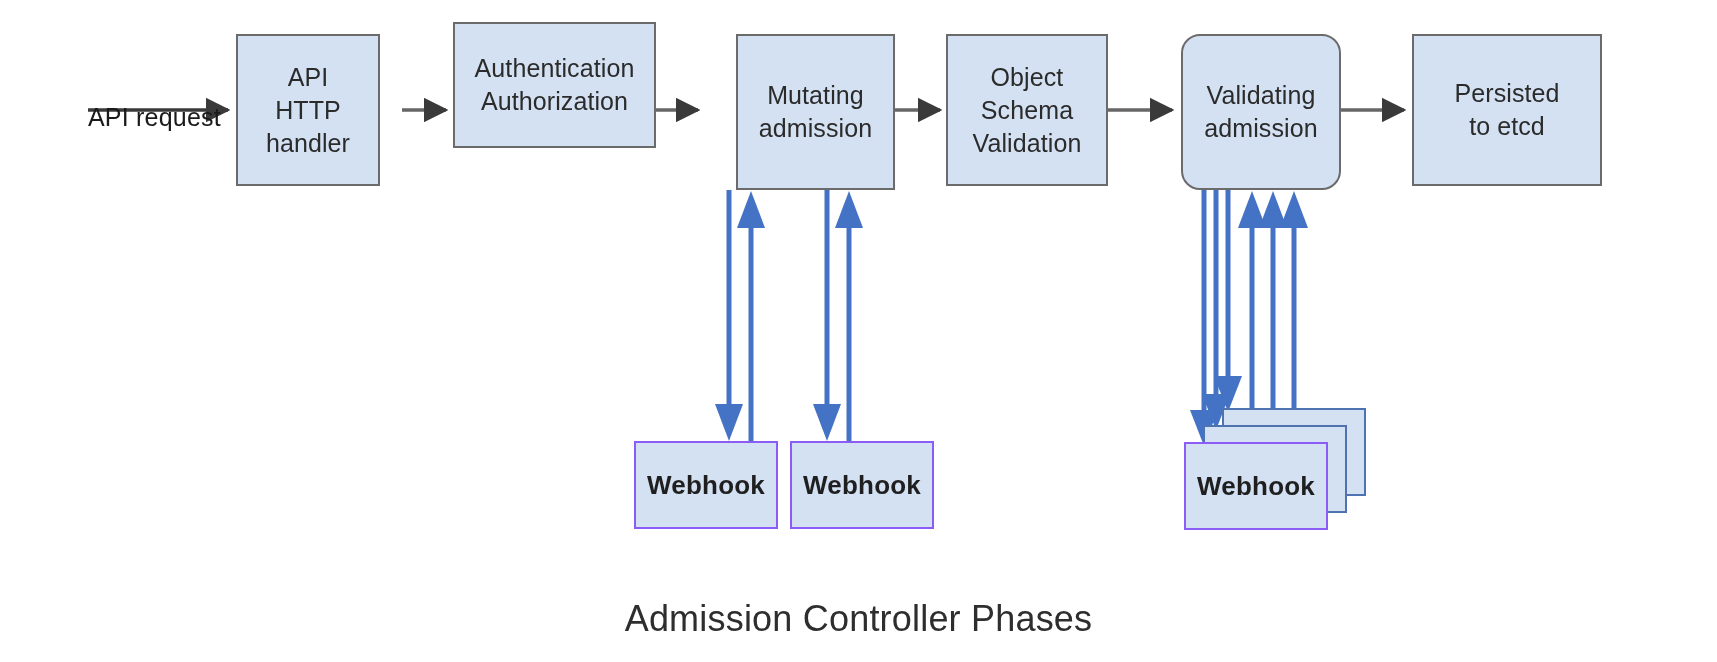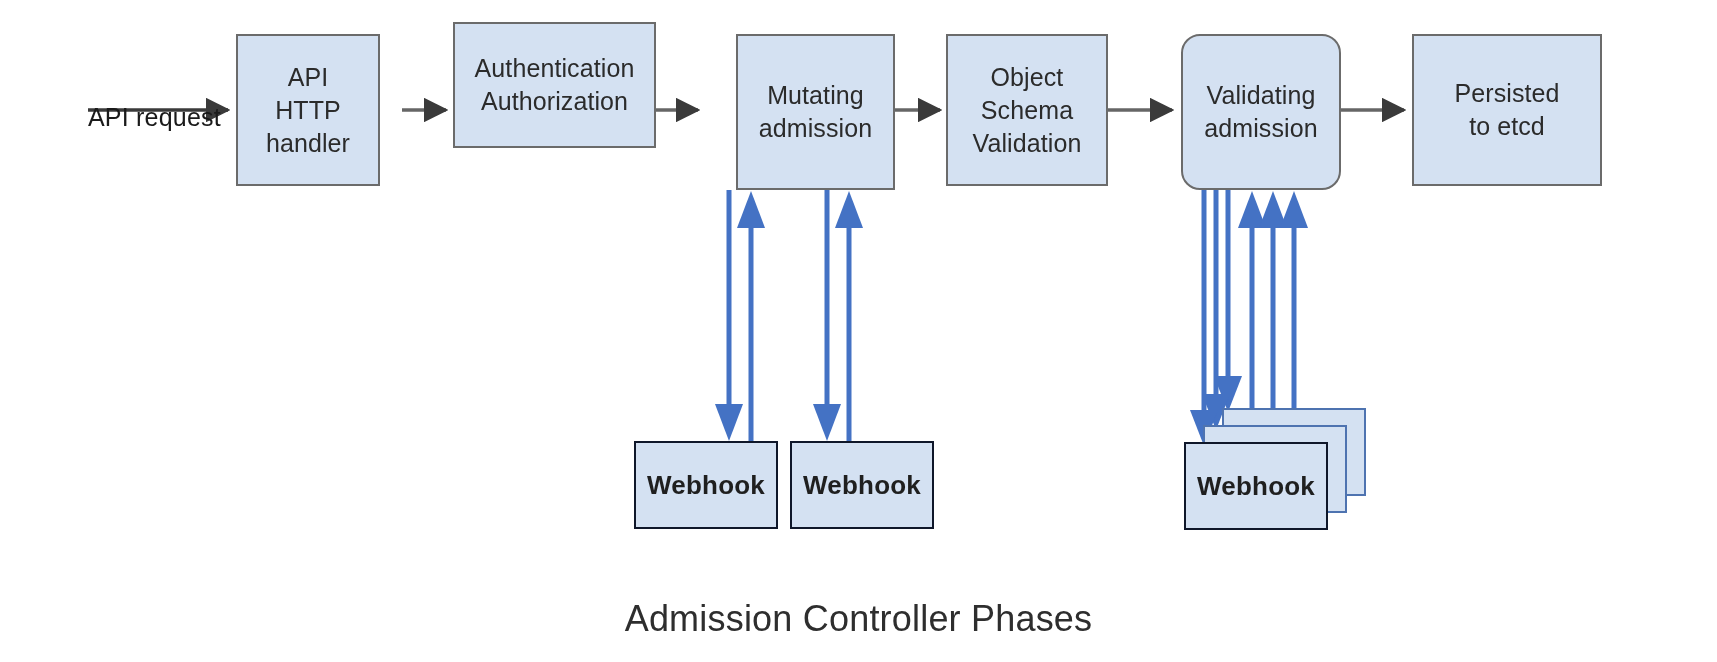--- a/index.html
+++ b/index.html
@@ -41,21 +41,21 @@
     line-height: 1.32;
     color: #2b2b2b;
     white-space: pre-line;
     letter-spacing: 0.1px;
   }
   
   .webhook-box {
     position: absolute;
     box-sizing: border-box;
     background: #d4e1f2;
-    border: 2px solid #0f172a;
+    border: 2px solid #8b5cf6;
     display: flex;
     align-items: center;
     justify-content: center;
     text-align: center;
     font-size: 26px;
     font-weight: bold;
     color: #1f1f1f;
     letter-spacing: 0.2px;
   }
   .webhook-stack-back {

